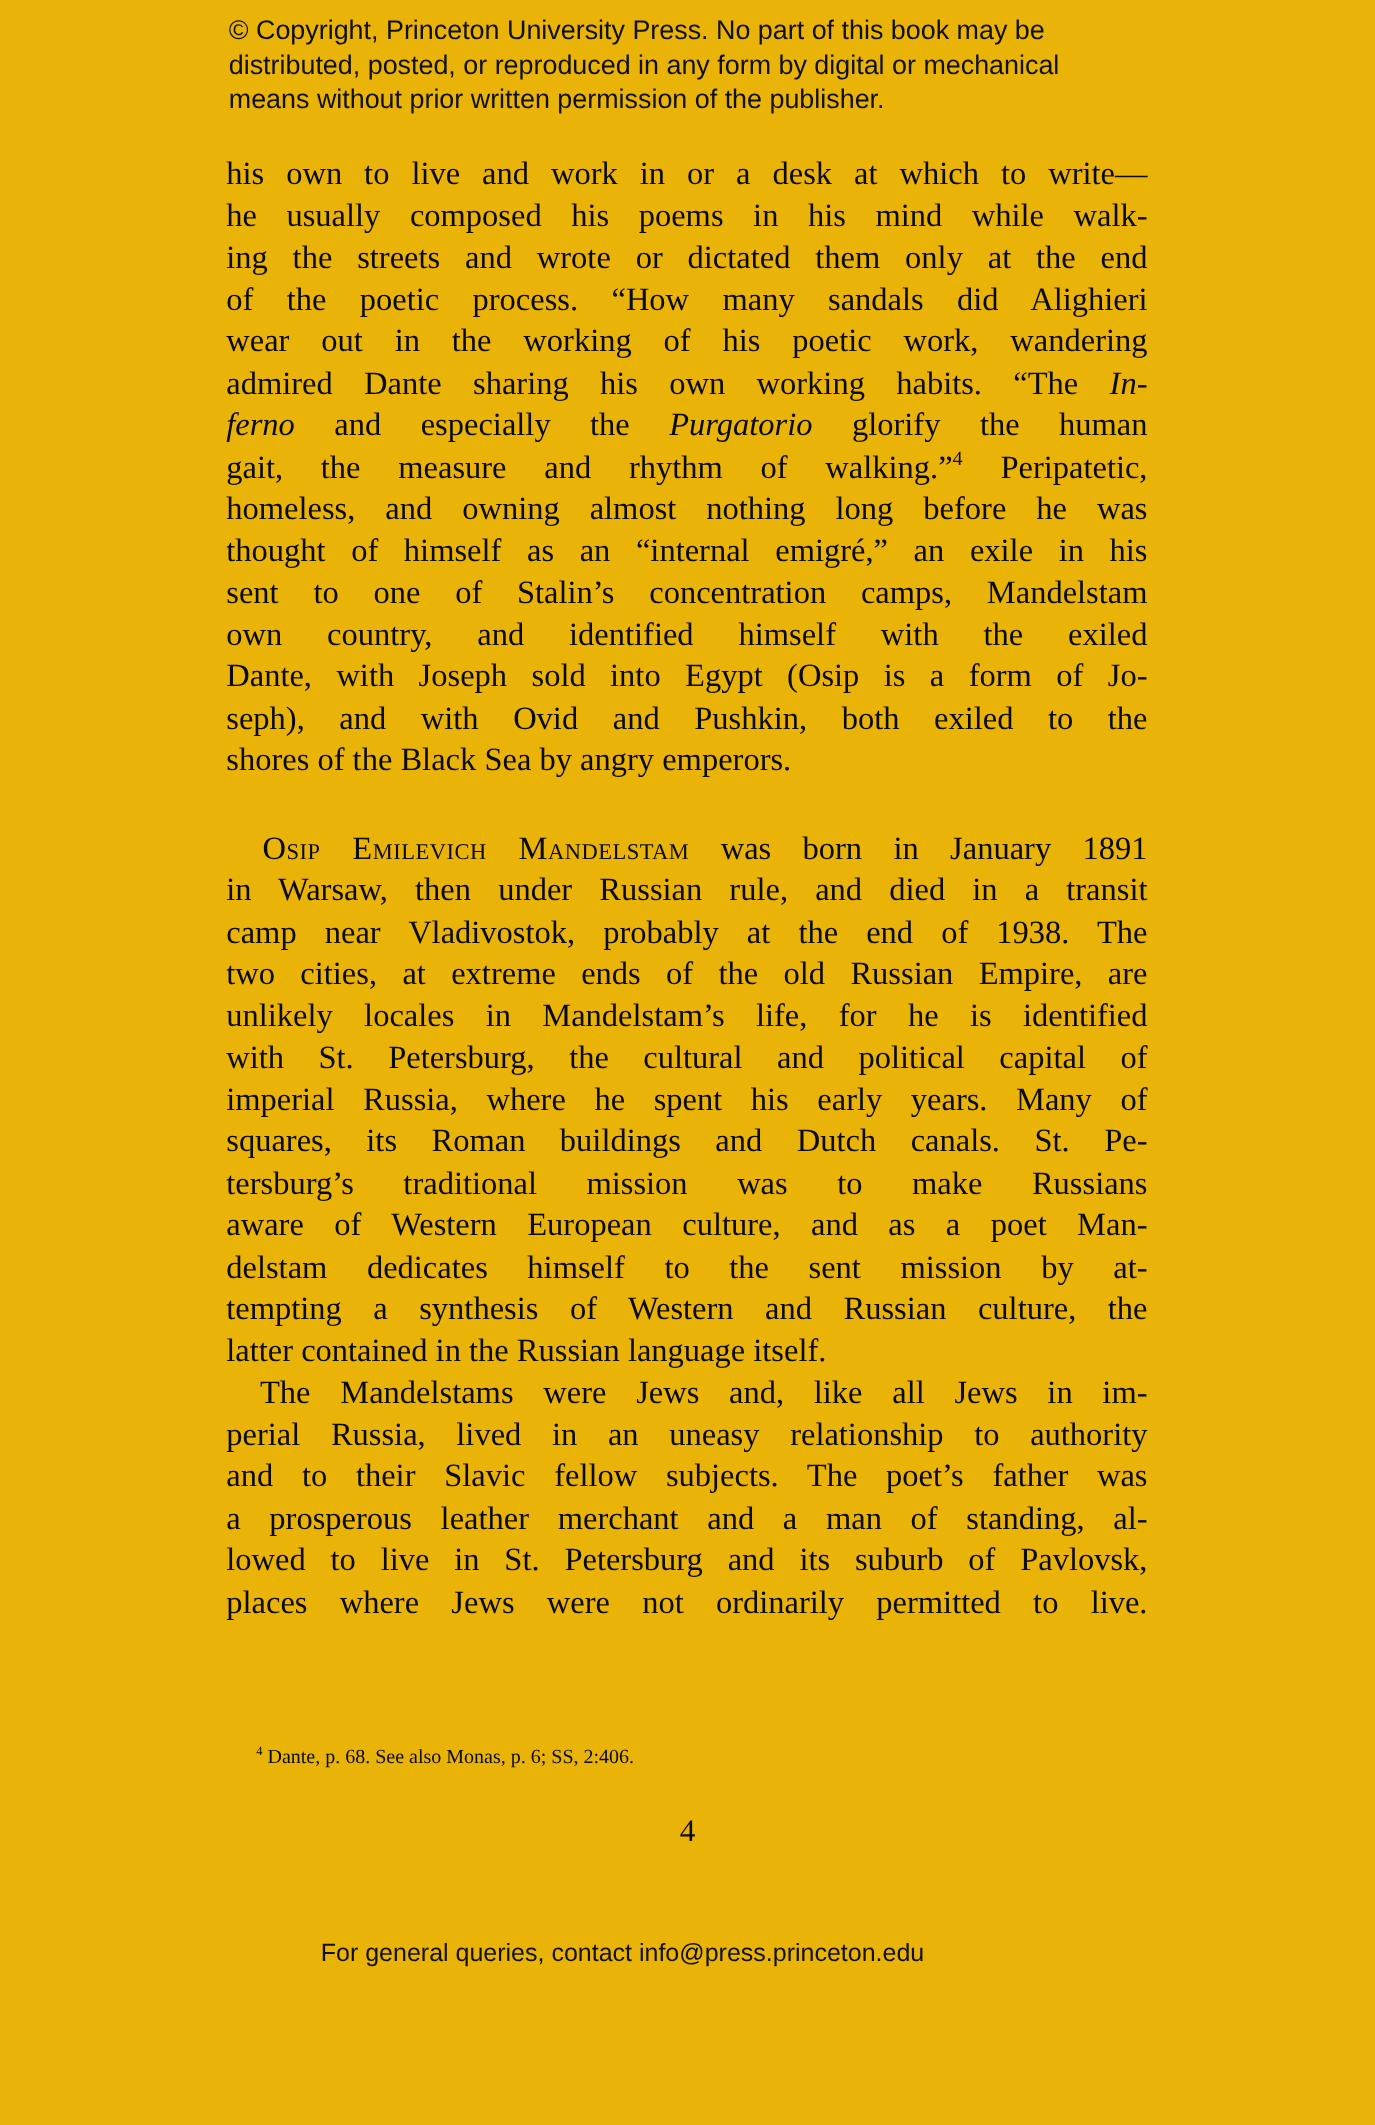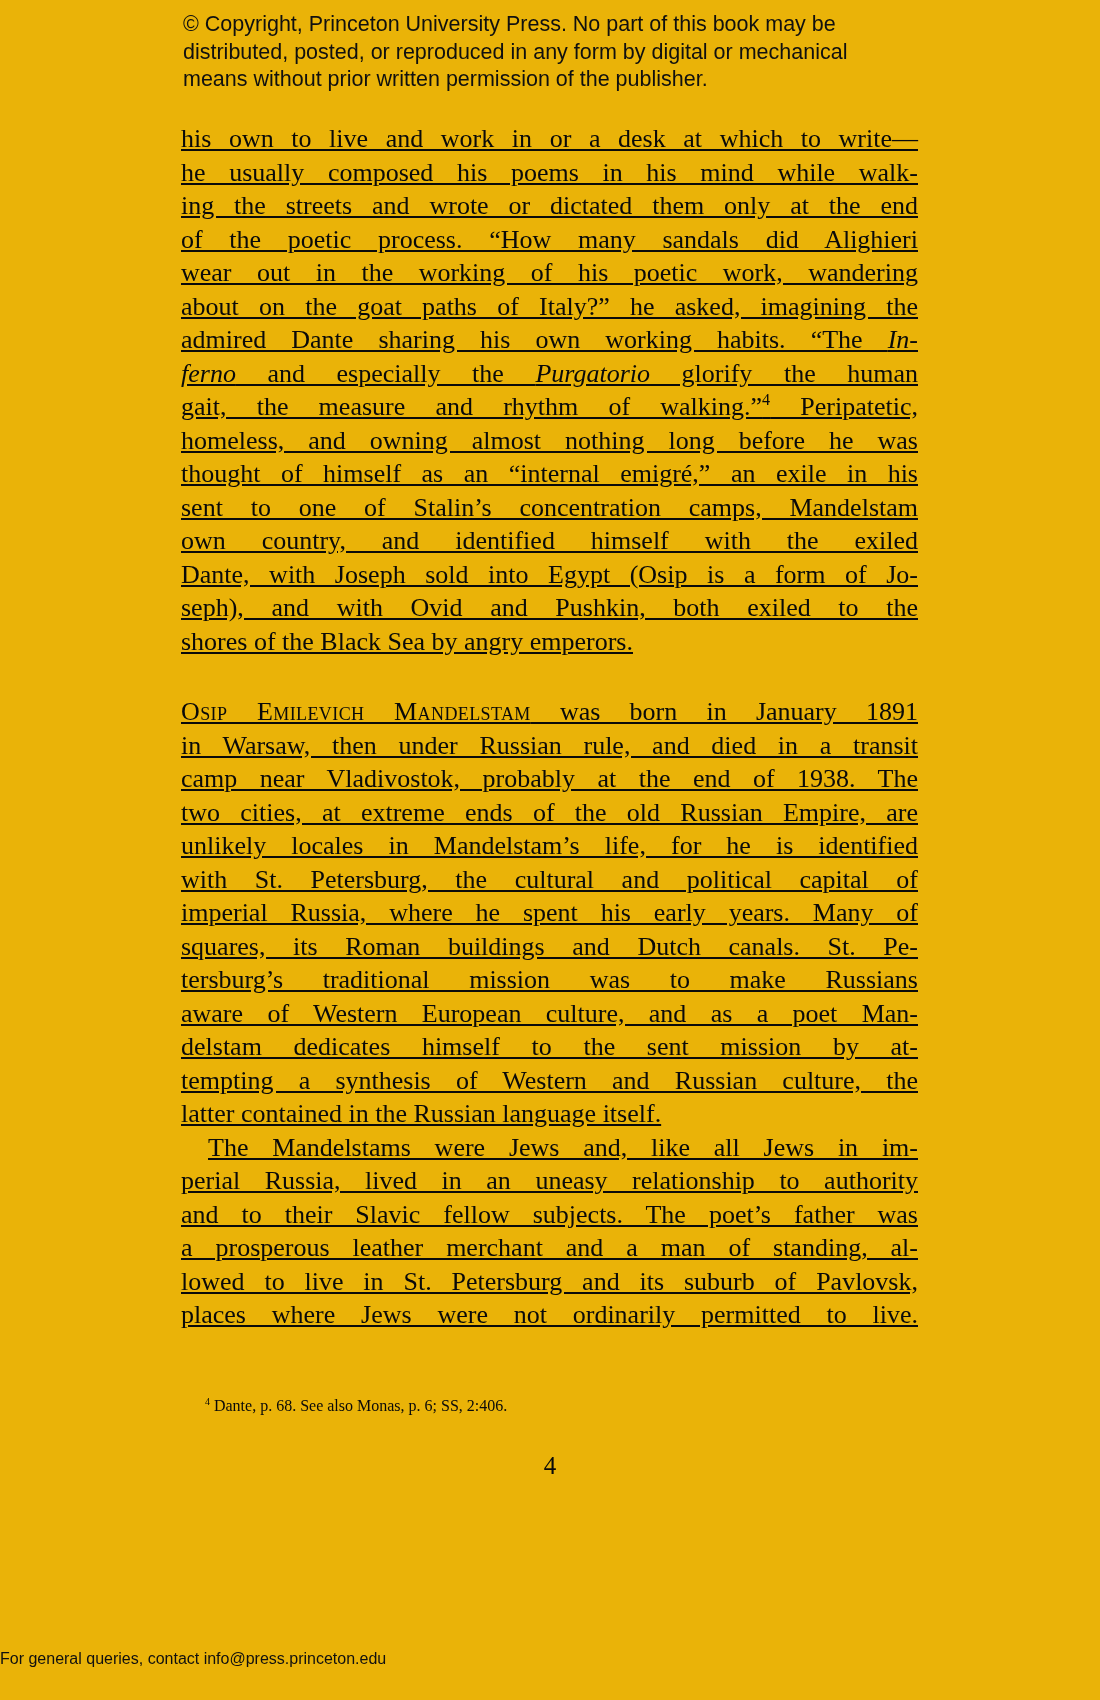--- a/index.html
+++ b/index.html
@@ -33,26 +33,25 @@
     top: 122px;
     width: 737px;
     font-size: 26px;
     line-height: 33.5px;
   }
   .para { margin: 0; }
   .para:nth-child(2) { margin-top: 37px; }
   .line {
     text-align: justify;
     text-align-last: justify;
-    text-decoration: underline;
   }
   .line.last { text-align-last: left; }
   .para.indent .line:first-child { text-indent: 27px; }
   .i { font-style: italic; }
-  .sc { font-variant: small-caps; letter-spacing: 0.4px; }
+  .sc { font-variant: small-caps; letter-spacing: 0.4px; margin-left: 29px; }
   .sup {
     vertical-align: super;
     font-size: 0.62em;
     line-height: 0;
   }
   .footnote {
     position: absolute;
     left: 205px;
     top: 1392px;
     font-size: 16px;
@@ -62,44 +61,43 @@
     position: absolute;
     left: 0;
     top: 1452px;
     width: 1100px;
     text-align: center;
     font-size: 25px;
   }
   .footer {
     position: absolute;
     left: 0;
-    top: 1650px;
+    top: 1552px;
     width: 996px; 
-    text-align: left;
+    text-align: center;
     font-family: "Liberation Sans", sans-serif;
-    font-size: 16px;
+    font-size: 20px;
     color: #101010;
   }
 </style>
 </head>
 <body>
 
 <div class="page">
   <div class="copyright">© Copyright, Princeton University Press. No part of this book may be
 distributed, posted, or reproduced in any form by digital or mechanical
 means without prior written permission of the publisher.</div>
 
   <div class="body-text">
       <div class="para">
         <div class="line">his own to live and work in or a desk at which to write—</div>
         <div class="line">he usually composed his poems in his mind while walk-</div>
         <div class="line">ing the streets and wrote or dictated them only at the end</div>
         <div class="line">of the poetic process. “How many sandals did Alighieri</div>
         <div class="line">wear out in the working of his poetic work, wandering</div>
-        <div class="line">about on the goat paths of Italy?” he asked, imagining the</div>
         <div class="line">admired Dante sharing his own working habits. “The <span class="i">In-</span></div>
         <div class="line"><span class="i">ferno</span> and especially the <span class="i">Purgatorio</span> glorify the human</div>
         <div class="line">gait, the measure and rhythm of walking.”<span class="sup">4</span> Peripatetic,</div>
         <div class="line">homeless, and owning almost nothing long before he was</div>
         <div class="line">thought of himself as an “internal emigré,” an exile in his</div>
         <div class="line">sent to one of Stalin’s concentration camps, Mandelstam</div>
         <div class="line">own country, and identified himself with the exiled</div>
         <div class="line">Dante, with Joseph sold into Egypt (Osip is a form of Jo-</div>
         <div class="line">seph), and with Ovid and Pushkin, both exiled to the</div>
         <div class="line last">shores of the Black Sea by angry emperors.</div>

